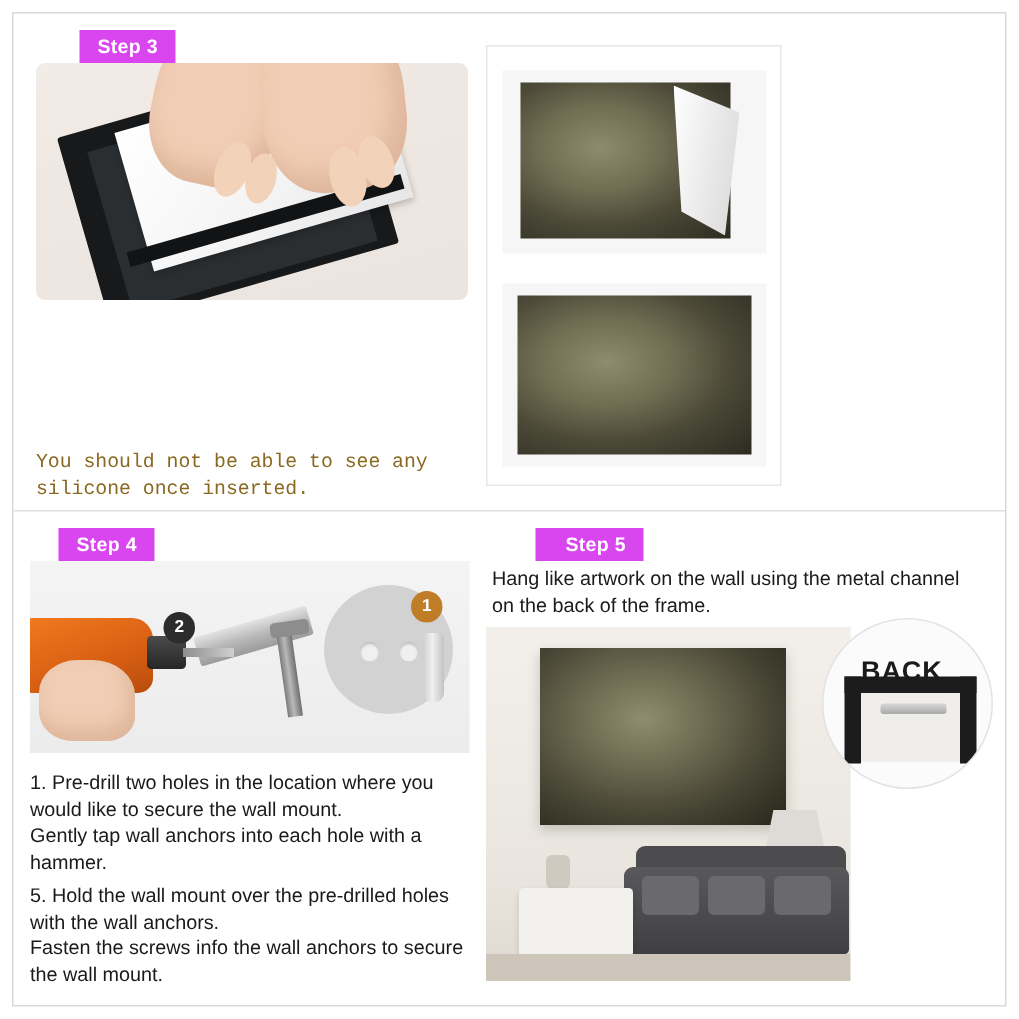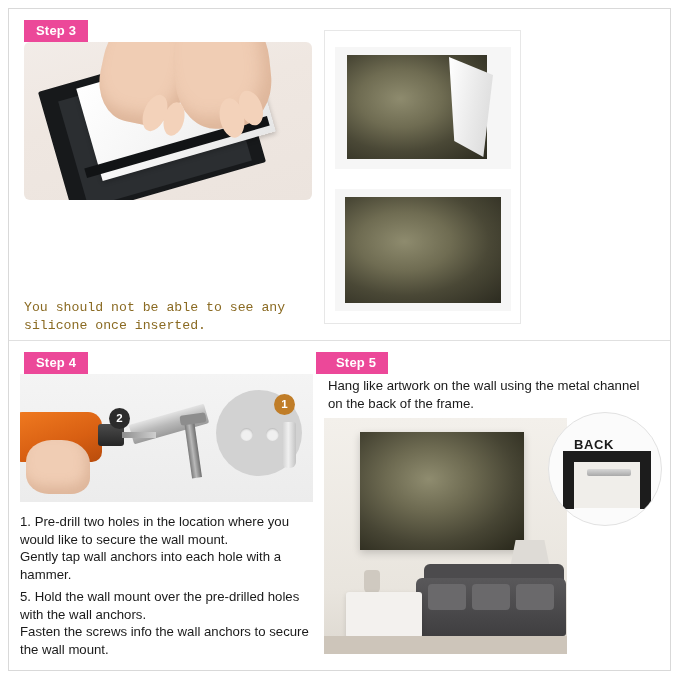--- a/index.html
+++ b/index.html
@@ -32,32 +32,33 @@
     left: 9px;
     top: 340px;
     width: 661px;
     height: 1px;
     background: #e0e0e0;
   }
 
   
   .step-badge {
     position: absolute;
-    background: #ec4899;
+    background: #d946ef;
     color: #ffffff;
     font-size: 13px;
     font-weight: bold;
     padding: 4px 12px 5px 12px;
     letter-spacing: 0.2px;
     line-height: 1;
     box-sizing: border-box;
+    margin-left: 29px;
   }
   #badge3 { left: 24px; top: 20px; }
-  #badge4 { left: 24px; top: 352px; }
-  #badge5 { left: 316px; top: 352px; padding-left: 20px; }
+  #badge4 { left: 10px; top: 352px; }
+  #badge5 { left: 328px; top: 352px; padding-left: 20px; }
 
   
   .body-text {
     position: absolute;
     font-size: 13.2px;
     line-height: 17.6px;
     color: #1a1a1a;
     white-space: pre-wrap;
   }
   .warn-text {
@@ -452,21 +453,21 @@
     top: 56px;
     width: 44px;
     height: 7px;
     background: linear-gradient(180deg, #d7d7d7, #a9a9a9);
     border-radius: 2px;
   }
   #back-label {
     position: absolute;
     left: 574px;
     top: 437px;
-    font-size: 13px;
+    font-size: 18px;
     font-weight: bold;
     color: #1a1a1a;
     letter-spacing: 0.6px;
   }
 </style>
 </head>
 <body>
 
 <div id="page">
 

